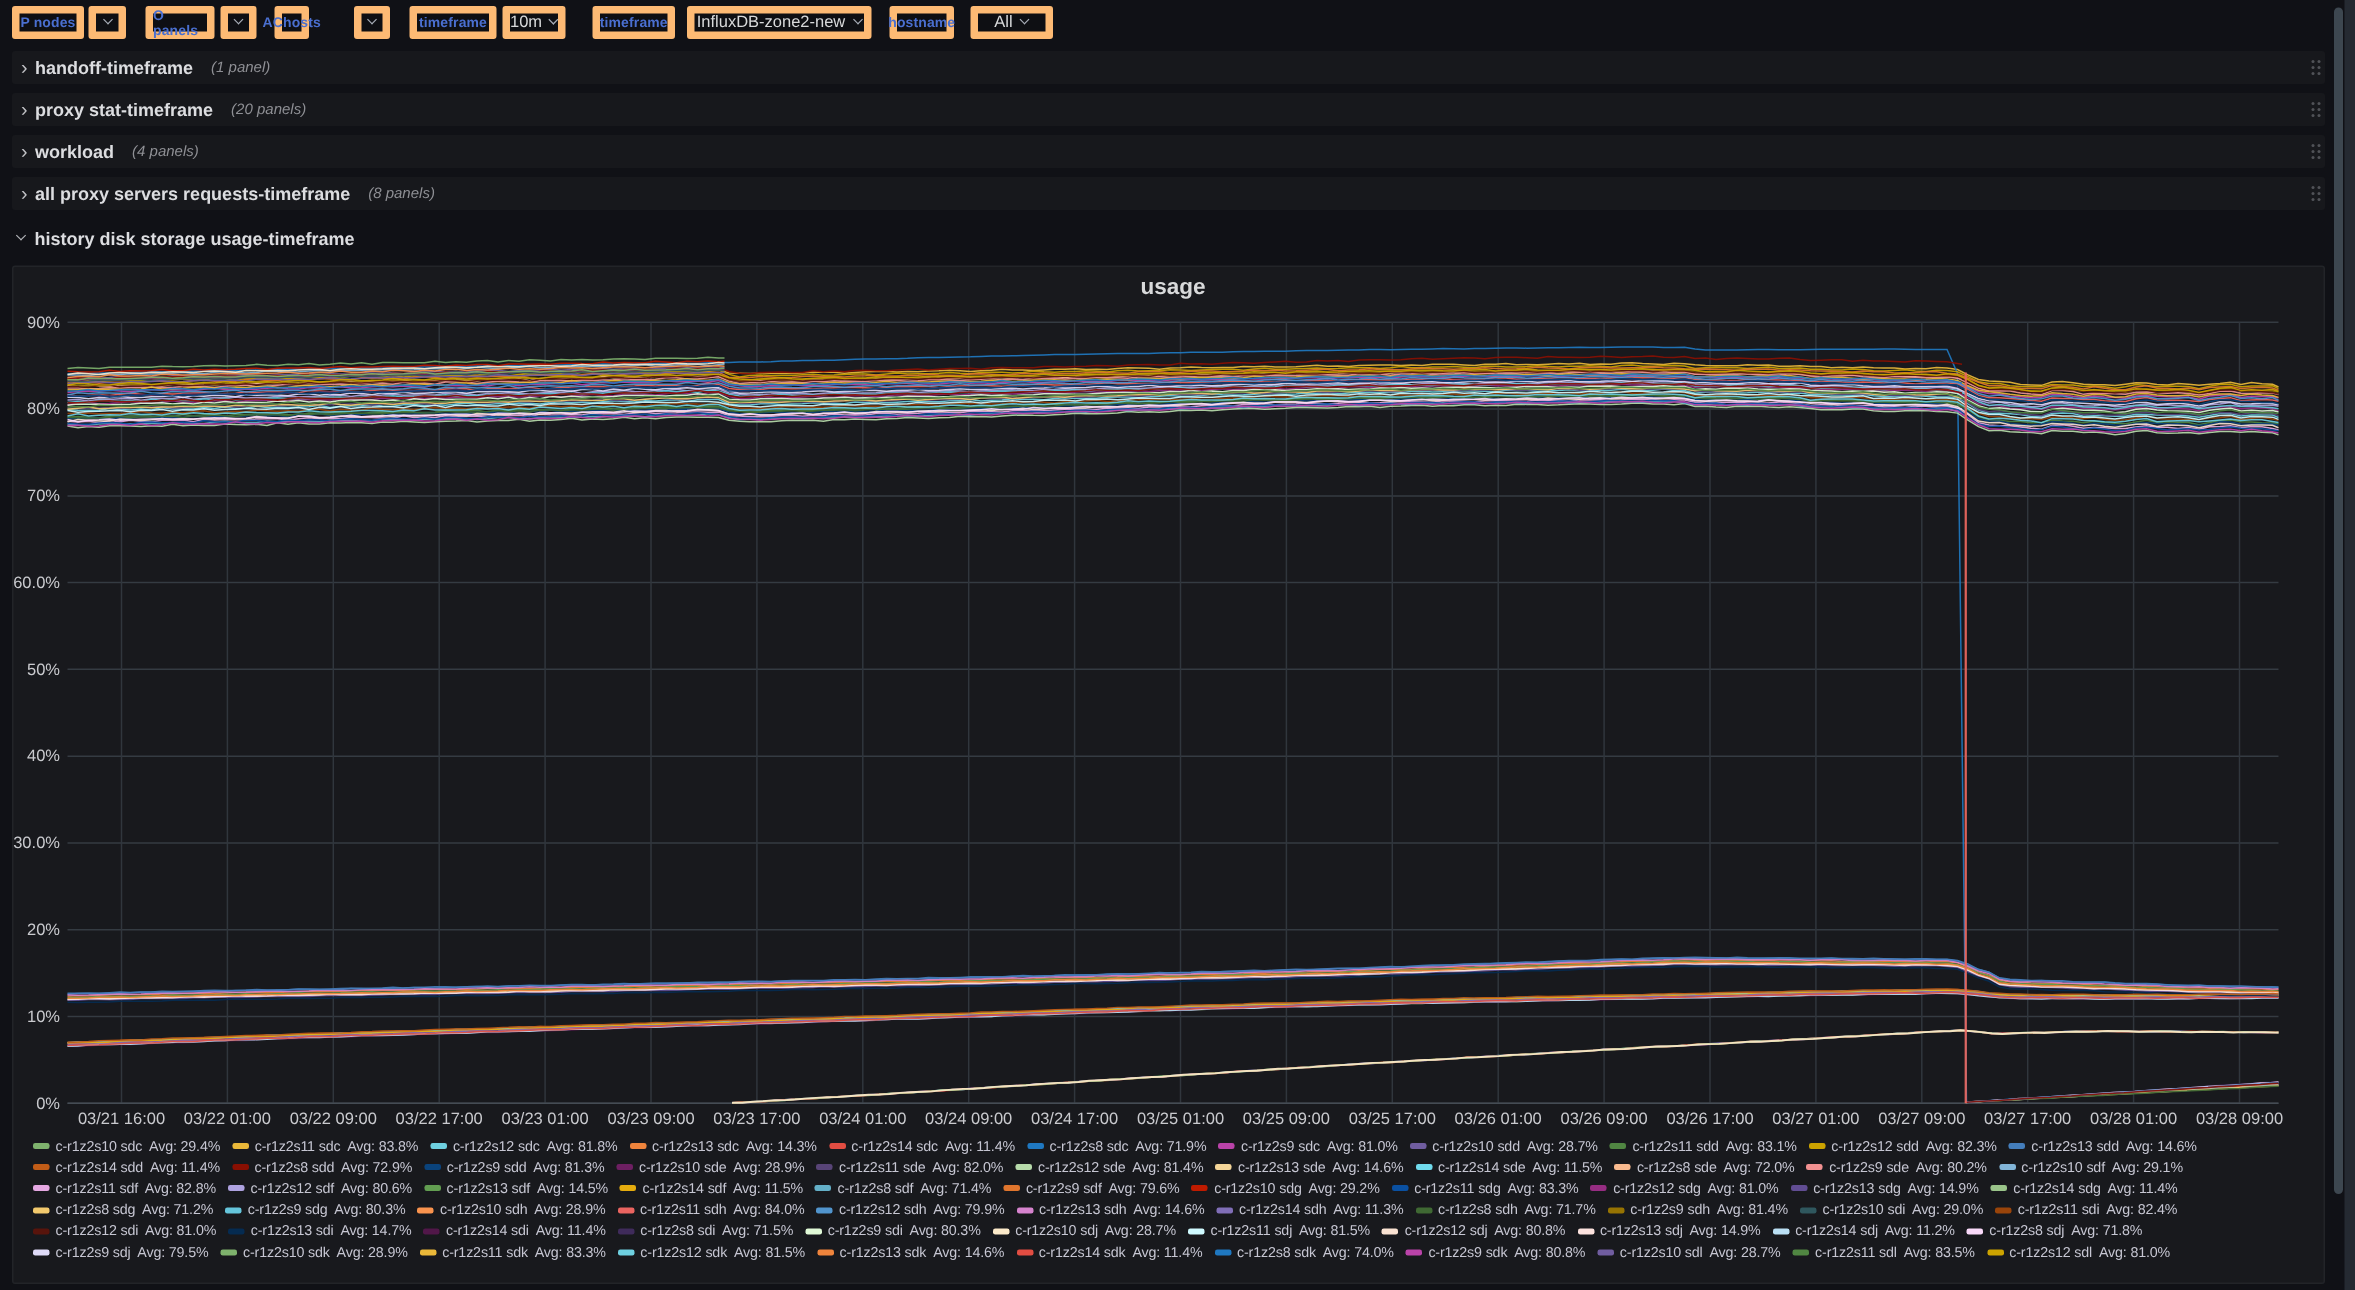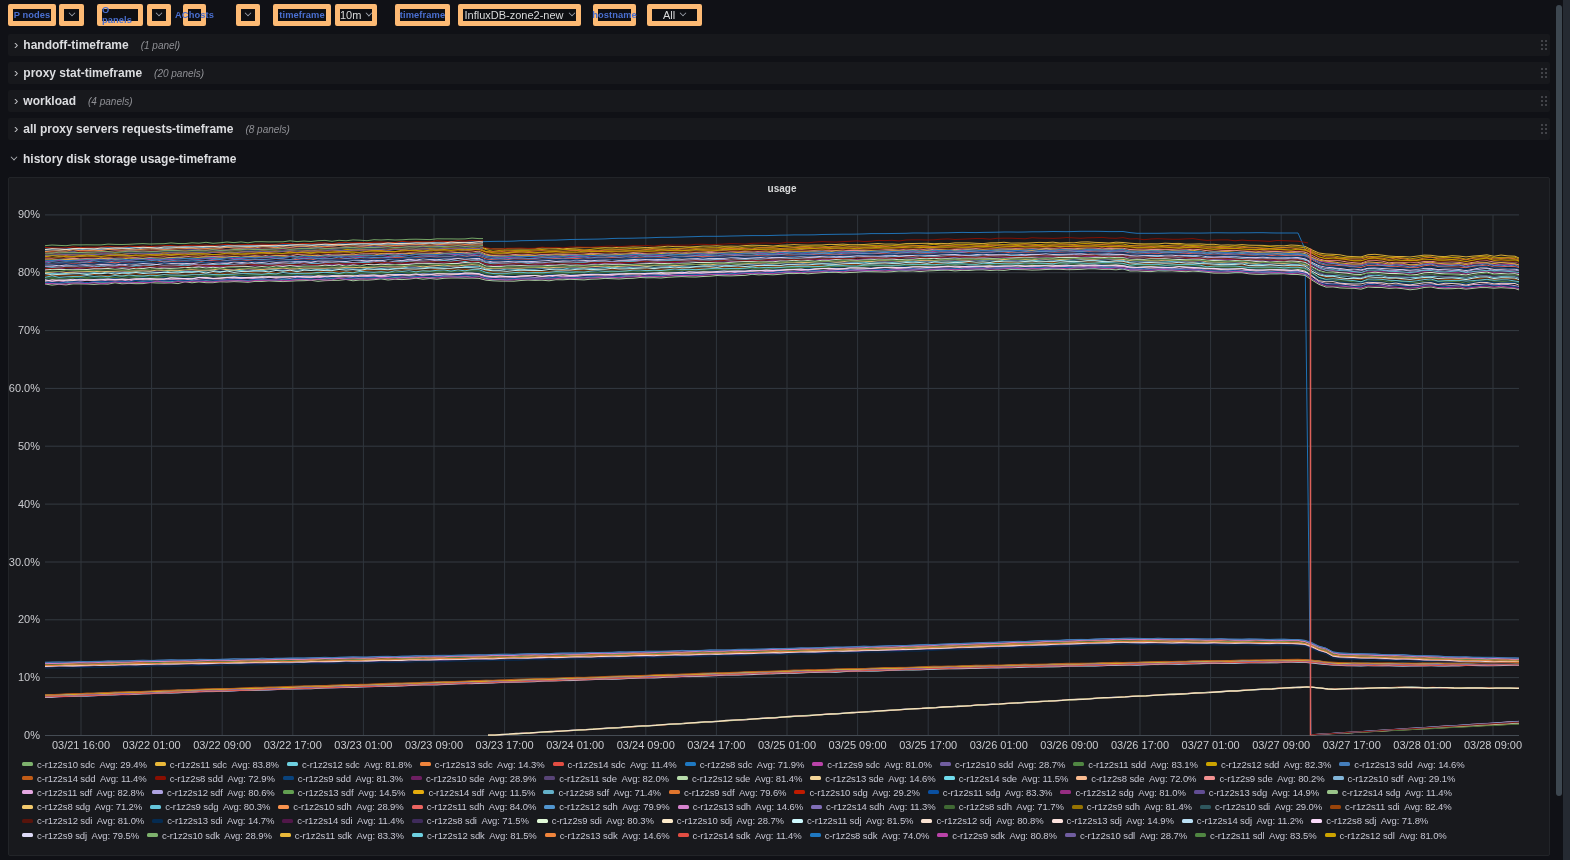--- a/index.html
+++ b/index.html
@@ -14,21 +14,21 @@
 .cvd{width:6px;height:6px;border-right:1.6px solid #b4b6ba;border-bottom:1.6px solid #b4b6ba;transform:rotate(45deg) scale(.8);margin:-4px 6px 0 3px;}
 .rt{color:#dcdde0;font-size:12px;font-weight:bold;}
 .rc{color:#8e8f94;font-size:10px;font-style:italic;margin-left:12px;}
 .dots{margin-left:auto;margin-right:3px;width:6px;height:12px;display:flex;
 flex-wrap:wrap;gap:1.6px 2px;opacity:.5;align-content:center}
 .dots i{width:2px;height:2px;background:#8a8d92;border-radius:1px;}
 .rowx{position:absolute;left:8px;top:148px;width:1542px;height:22px;display:flex;align-items:center;}
 .panel{position:absolute;left:8px;top:177px;width:1542px;height:679px;
 background:#18191d;border:1px solid #222428;border-radius:2px;}
 .ptitle{position:absolute;top:183px;left:45px;width:1474px;text-align:center;
-color:#d8d9da;font-size:10px;font-weight:bold;}
+color:#d8d9da;font-size:15px;font-weight:bold;}
 .legend{position:absolute;left:22px;top:757px;width:1510px;}
 .lr{height:14.2px;display:flex;align-items:center;white-space:nowrap;}
 .li{color:#c6c6d2;font-size:9.5px;letter-spacing:-0.1px;margin-right:8px;display:inline-flex;align-items:center;}
 .li i{display:inline-block;width:11px;height:4px;border-radius:1.5px;margin-right:4px;}
 .sbar{position:absolute;left:1556px;top:5px;width:6px;height:791px;background:#3d4750;border-radius:3px;}
 .rstrip{position:absolute;left:1563px;top:0;width:7px;height:860px;background:#252a32;}
 </style></head><body>
 <div class="vlab" style="left:8px;width:48px">P nodes</div>
 <div class="vval vc" style="left:59px;width:25px">
     <span class="cv"></span>

